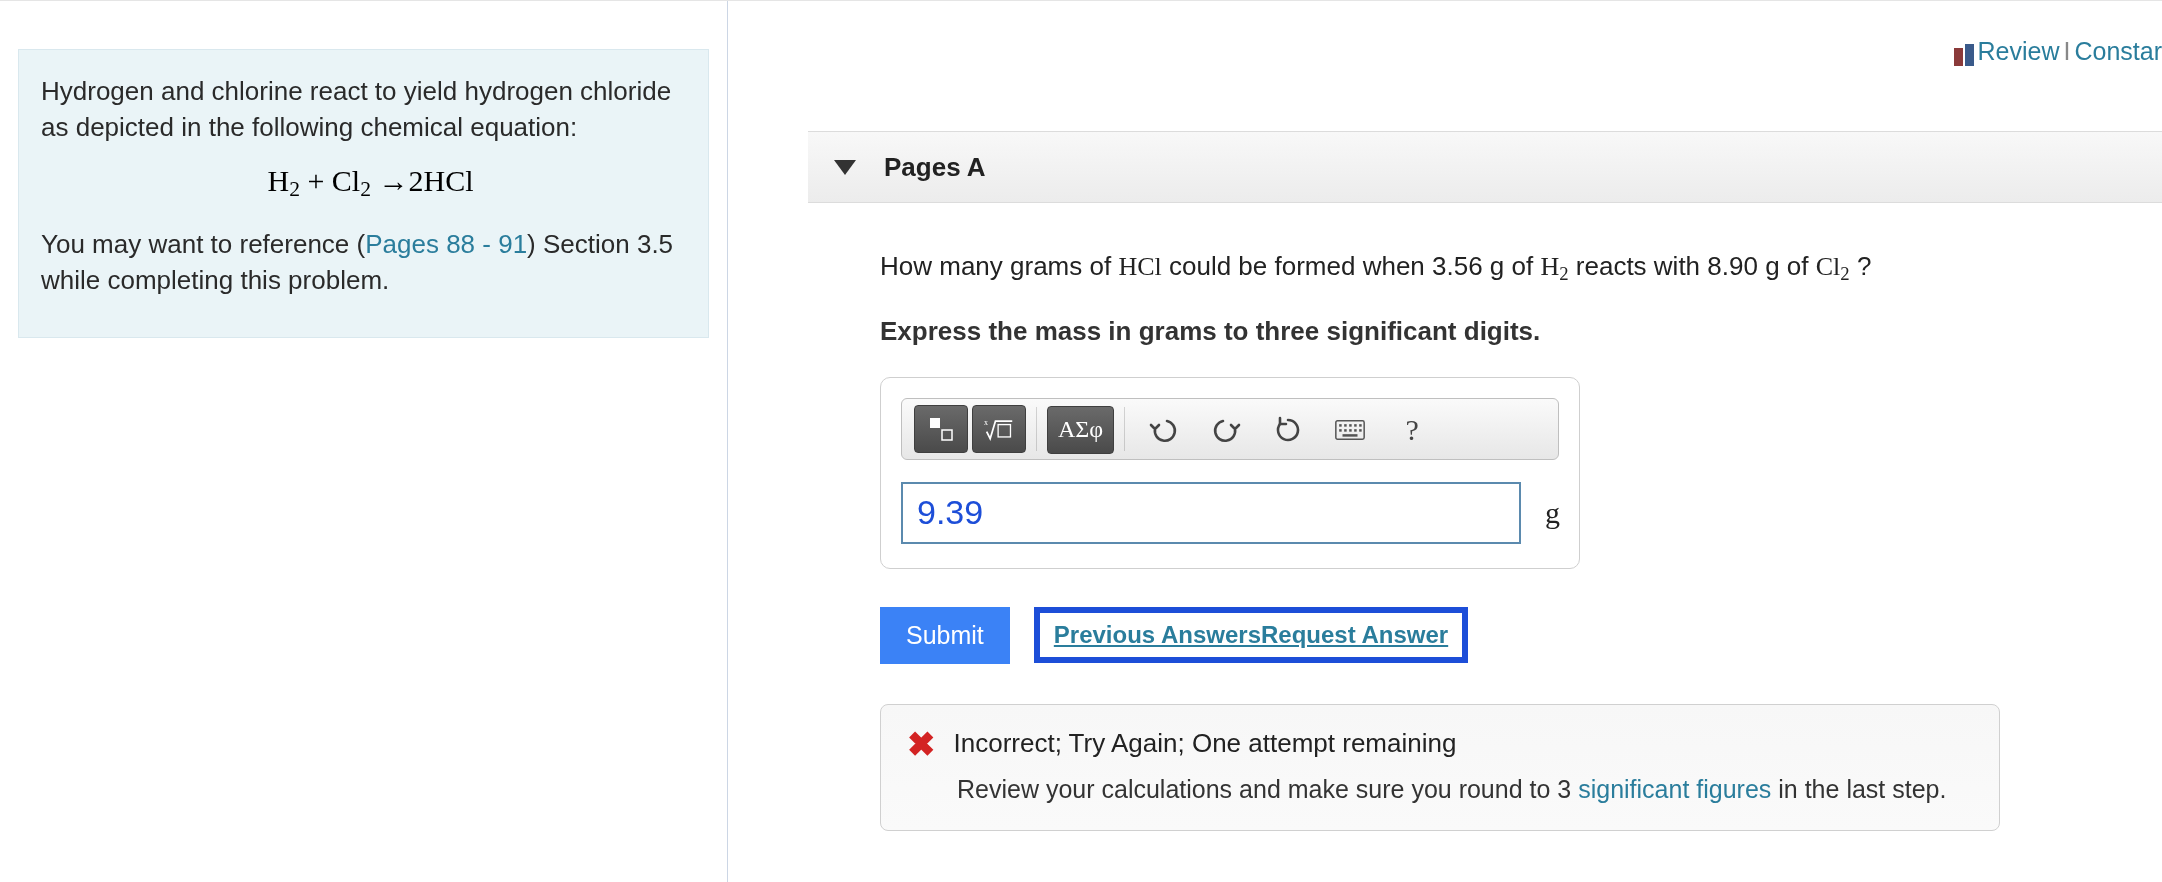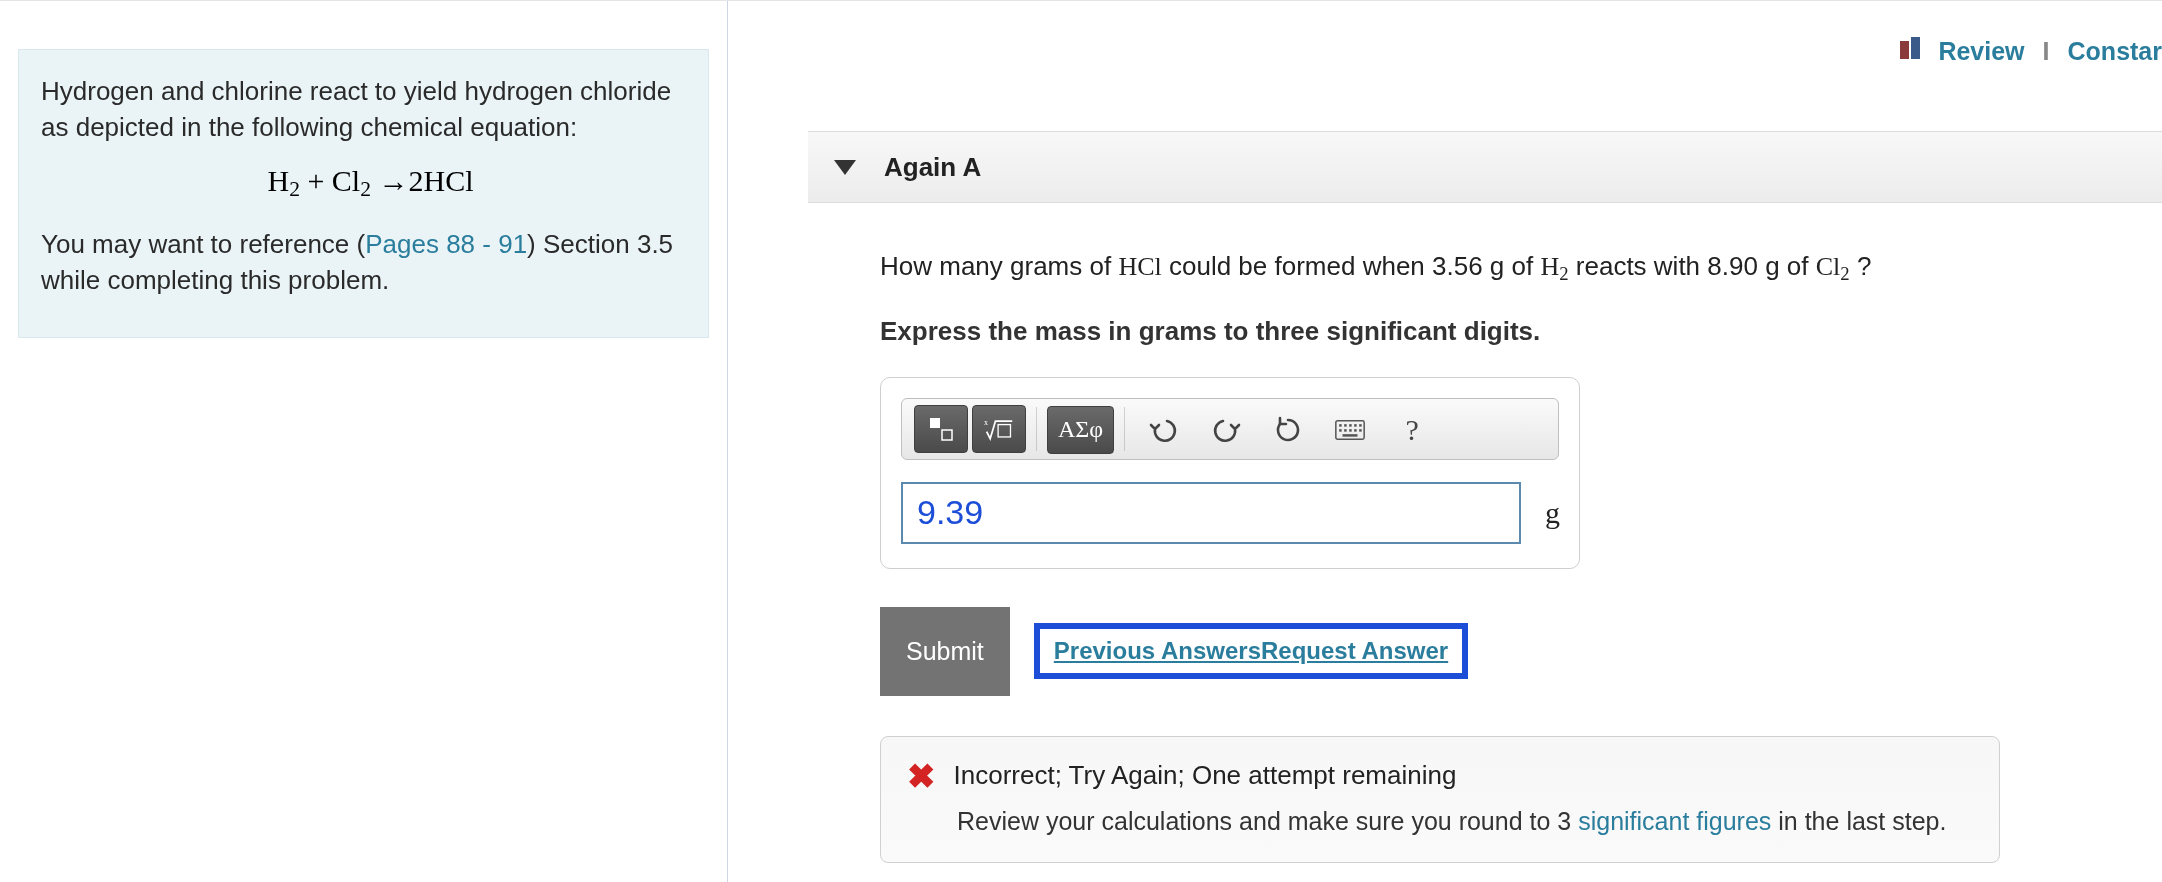--- a/index.html
+++ b/index.html
@@ -13,21 +13,21 @@
   .right-panel { position: absolute; left: 728px; top: 1px; right: 0; height: 881px; }
 
   
   .info-box { margin: 48px 18px 0 18px; background: #eaf4f7; border: 1px solid #d9e8ee; padding: 24px 8px 28px 22px; font-size: 26px; line-height: 1.38; color: #2a2a2a; }
   .info-box p { margin-bottom: 10px; }
   .info-box .equation { font-family: "Times New Roman", Times, serif; font-size: 30px; text-align: center; margin: 14px 0 22px 0; color: #000; }
   .info-box .ref-link { color: #2a7d9c; }
   sub { font-size: 0.72em; vertical-align: -0.25em; }
 
   
-  .top-links { position: absolute; right: 0; top: 36px; color: #2a7d9c; font-size: 25px; display: flex; align-items: flex-start; gap: 18px; font-weight: bold; }
+  .top-links { position: absolute; right: 0; top: 36px; color: #2a7d9c; font-size: 25px; display: flex; align-items: flex-end; gap: 4px; }
   .book-icon { display: inline-flex; gap: 2px; align-items: flex-end; }
   .book-icon span { width: 9px; height: 18px; background: #8a3a3a; display: inline-block; }
   .book-icon span:nth-child(2) { height: 22px; background: #3a5a8a; }
   .top-links .divider { color: #888; margin: 0 0; }
 
   .part-header { position: absolute; left: 80px; right: 0; top: 130px; height: 72px; background: linear-gradient(to bottom, #f8f8f8, #ececec); border-top: 1px solid #dcdcdc; border-bottom: 1px solid #dcdcdc; display: flex; align-items: center; padding-left: 26px; gap: 28px; }
   .caret-down { width: 0; height: 0; border-left: 11px solid transparent; border-right: 11px solid transparent; border-top: 15px solid #333; }
   .part-title { font-weight: bold; font-size: 26px; color: #222; }
 
   .content { position: absolute; left: 152px; right: 70px; top: 246px; }
@@ -43,21 +43,21 @@
   .tool-btn { display: flex; align-items: center; justify-content: center; height: 48px; min-width: 56px; margin: 7px 3px; border-radius: 4px; color: #444; font-size: 26px; cursor: pointer; }
   .tool-btn-dark { background: linear-gradient(to bottom, #6a6a6a, #4a4a4a); color: #fff; border: 1px solid #3f3f3f; height: 48px; min-width: 54px; margin: 7px 2px; font-family: "Times New Roman", Times, serif; font-size: 22px; }
   .tool-sep { width: 1px; background: rgba(0,0,0,0.15); margin: 8px 8px; }
   .tool-btn svg { width: 30px; height: 30px; }
 
   .input-row { display: flex; align-items: stretch; margin-top: 22px; }
   .answer-input { flex: 0 0 620px; height: 62px; border: 2px solid #5b8aae; font-size: 34px; padding: 0 14px; color: #1d4ed8; outline: none; font-family: inherit; }
   .unit { display: flex; align-items: center; padding-left: 24px; font-family: "Times New Roman", Times, serif; font-size: 30px; color: #222; }
 
   .actions { margin-top: 38px; display: flex; align-items: center; gap: 24px; }
-  .submit-btn { background: #737373; color: #fff; border: none; font-size: 25px; padding: 30px 26px; cursor: pointer; }
+  .submit-btn { background: #3b82f6; color: #fff; border: none; font-size: 25px; padding: 14px 26px; cursor: pointer; }
   .link-box { border: 6px solid #1d4ed8; padding: 8px 14px; display: flex; }
   .link-box a { color: #2a7d9c; font-weight: bold; font-size: 24px; text-decoration: underline; cursor: pointer; }
 
   .feedback { margin-top: 40px; border: 1px solid #d0d0d0; border-radius: 8px; padding: 22px 26px 26px 26px; width: 1120px; background: linear-gradient(to bottom, #f7f7f7, #fafafa); }
   .feedback-head { display: flex; align-items: center; gap: 18px; }
   .x-icon { color: #d32323; font-size: 34px; font-weight: bold; line-height: 1; }
   .feedback-title { font-weight: normal; font-size: 26px; color: #222; }
   .feedback-body { margin-top: 14px; margin-left: 50px; font-size: 25px; color: #333; }
   .feedback-body .sig { color: #2a7d9c; }
 </style>
@@ -87,21 +87,21 @@
         <span></span>
         <span></span>
       </span>
     <span>Review</span>
     <span class="divider">I</span>
     <span>Constar</span>
   </div>
 
   <div class="part-header">
     <div class="caret-down"></div>
-    <div class="part-title">Again A</div>
+    <div class="part-title">Pages A</div>
   </div>
 
   <div class="content">
 
     <div class="question">
       <span>How many grams of </span><span class="serif">HCl</span><span> could be formed when 3.56 g of </span><span class="serif">H</span><sub class="serif">2</sub><span>  reacts with 8.90 g of </span><span class="serif">Cl</span><sub class="serif">2</sub><span> ?</span>
     </div>
 
     <div class="instruction">Express the mass in grams to three significant digits.</div>
 

